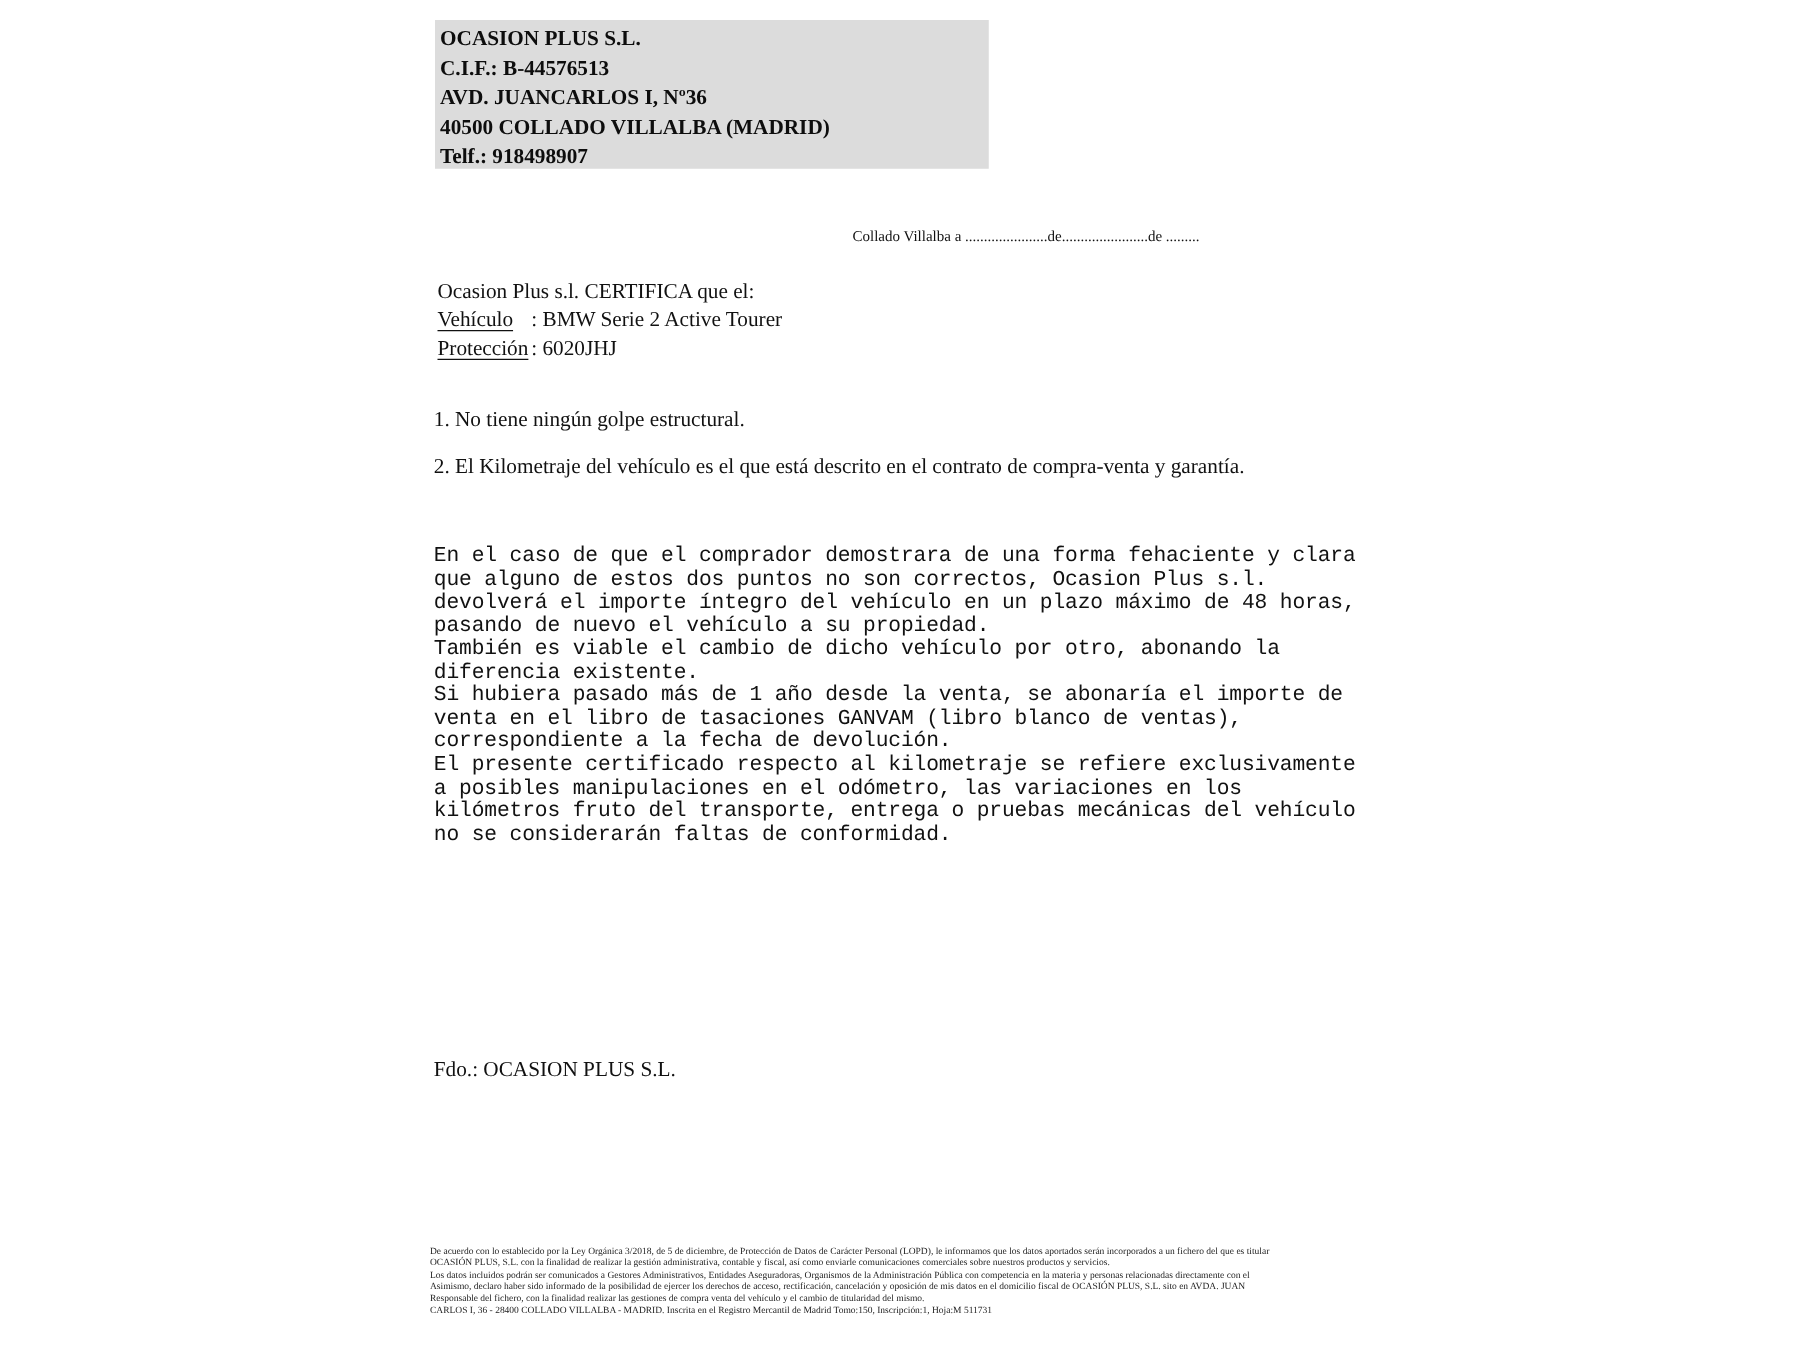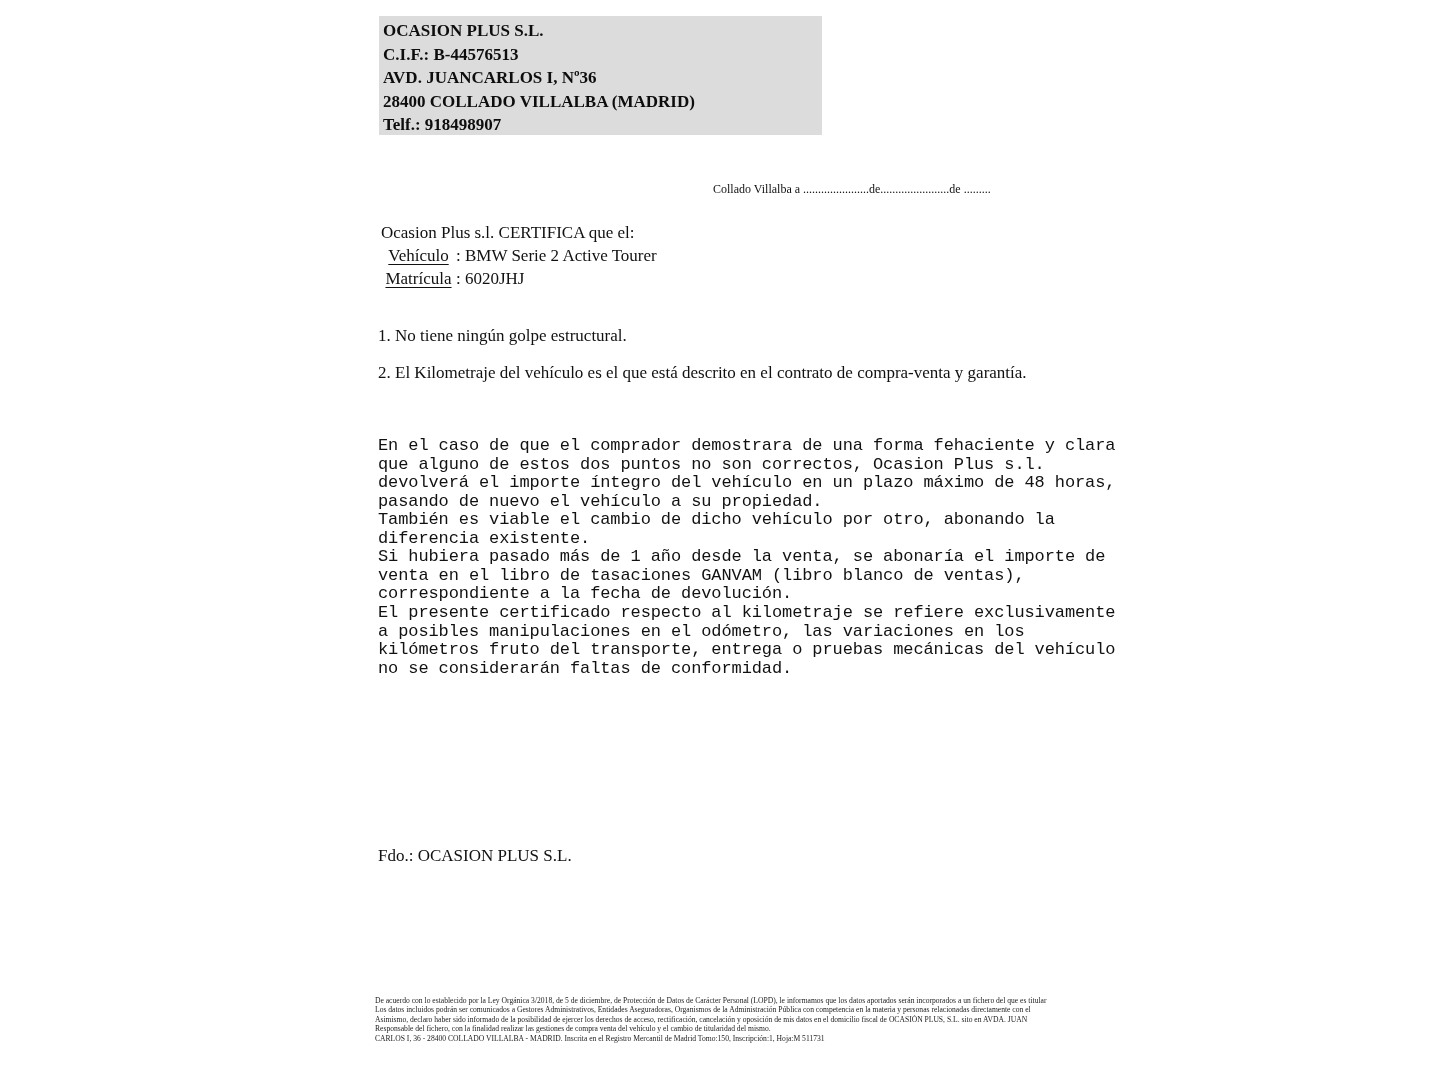--- a/index.html
+++ b/index.html
@@ -11,21 +11,21 @@
       width: 1440px;
       height: 1080px;
       position: relative;
       overflow: hidden;
       font-family: "Liberation Serif", "DejaVu Serif", serif;
       color: #111111;
     }
     .page {
       position: absolute;
       left: 0; top: 0;
-      width: 1292px; height: 1080px; margin-left: 31px;
+      width: 1292px; height: 1080px;
     }
     .company-box {
       position: absolute;
       left: 348px;
       top: 16px;
       width: 443px;
       height: 119px;
       background: #dcdcdc;
       box-sizing: border-box;
       padding: 3px 0 0 4px;
@@ -53,21 +53,20 @@
       line-height: 23px;
     }
     .cert-row {
       white-space: nowrap;
     }
     .field-label {
       display: inline-block;
       width: 75px;
       text-decoration: underline;
       text-underline-offset: 3px;
-      text-align: center;
     }
     .field-value {
       display: inline;
     }
     .point {
       position: absolute;
       left: 347px;
       font-size: 17px;
       line-height: 22px;
       white-space: nowrap;
@@ -111,47 +110,48 @@
   </style>
 </head>
 <body>
 
 <div class="page">
 
   <div class="company-box">
     <div class="company-line">OCASION PLUS S.L.</div>
     <div class="company-line">C.I.F.: B-44576513</div>
     <div class="company-line">AVD. JUANCARLOS I, Nº36</div>
-    <div class="company-line">28400 COLLADO VILLALBA (MADRID)</div>
+    <div class="company-line">40500 COLLADO VILLALBA (MADRID)</div>
     <div class="company-line">Telf.: 918498907</div>
   </div>
 
   <div class="date-line">Collado Villalba a ......................de.......................de .........</div>
 
   <div class="cert-block">
     <div class="cert-row">Ocasion Plus s.l. CERTIFICA que el:</div>
     <div class="cert-row">
       <span class="field-label">Vehículo</span><span class="field-value">: BMW Serie 2 Active Tourer</span>
     </div>
     <div class="cert-row">
-      <span class="field-label">Matrícula</span><span class="field-value">: 6020JHJ</span>
+      <span class="field-label">Protección</span><span class="field-value">: 6020JHJ</span>
     </div>
   </div>
 
   <div class="point point-1">1. No tiene ningún golpe estructural.</div>
   <div class="point point-2">2. El Kilometraje del vehículo es el que está descrito en el contrato de compra-venta y garantía.</div>
 
   <div class="para para-1">En el caso de que el comprador demostrara de una forma fehaciente y clara que alguno de estos dos puntos no son correctos, Ocasion Plus s.l. devolverá el importe íntegro del vehículo en un plazo máximo de 48 horas, pasando de nuevo el vehículo a su propiedad.</div>
   <div class="para para-2">También es viable el cambio de dicho vehículo por otro, abonando la diferencia existente.</div>
   <div class="para para-3">Si hubiera pasado más de 1 año desde la venta, se abonaría el importe de venta en el libro de tasaciones GANVAM (libro blanco de ventas), correspondiente a la fecha de devolución.</div>
   <div class="para para-4">El presente certificado respecto al kilometraje se refiere exclusivamente a posibles manipulaciones en el odómetro, las variaciones en los kilómetros fruto del transporte, entrega o pruebas mecánicas del vehículo no se considerarán faltas de conformidad.</div>
 
   <div class="signature">Fdo.: OCASION PLUS S.L.</div>
 
   <div class="legal-footer">
     <div class="legal-line">De acuerdo con lo establecido por la Ley Orgánica 3/2018, de 5 de diciembre, de Protección de Datos de Carácter Personal (LOPD), le informamos que los datos aportados serán incorporados a un fichero del que es titular</div>
+    <div class="legal-line">OCASIÓN PLUS, S.L. con la finalidad de realizar la gestión administrativa, contable y fiscal, así como enviarle comunicaciones comerciales sobre nuestros productos y servicios.</div>
     <div class="legal-line">Los datos incluidos podrán ser comunicados a Gestores Administrativos, Entidades Aseguradoras, Organismos de la Administración Pública con competencia en la materia y personas relacionadas directamente con el</div>
     <div class="legal-line">Asimismo, declaro haber sido informado de la posibilidad de ejercer los derechos de acceso, rectificación, cancelación y oposición de mis datos en el domicilio fiscal de OCASIÓN PLUS, S.L. sito en AVDA. JUAN</div>
     <div class="legal-line">Responsable del fichero, con la finalidad realizar las gestiones de compra venta del vehículo y el cambio de titularidad del mismo.</div>
     <div class="legal-line">CARLOS I, 36 - 28400 COLLADO VILLALBA - MADRID. Inscrita en el Registro Mercantil de Madrid Tomo:150, Inscripción:1, Hoja:M 511731</div>
   </div>
 
 </div>
 
 </body></html>

